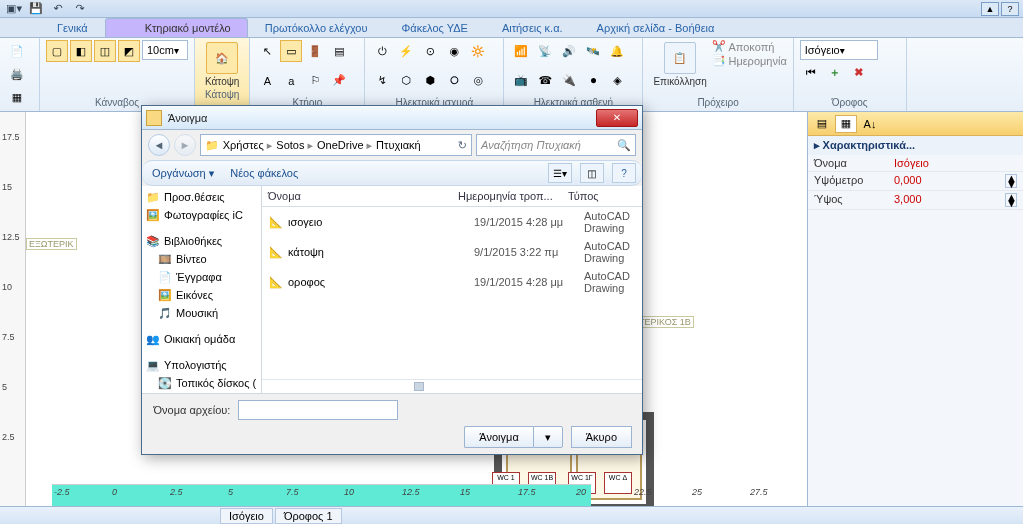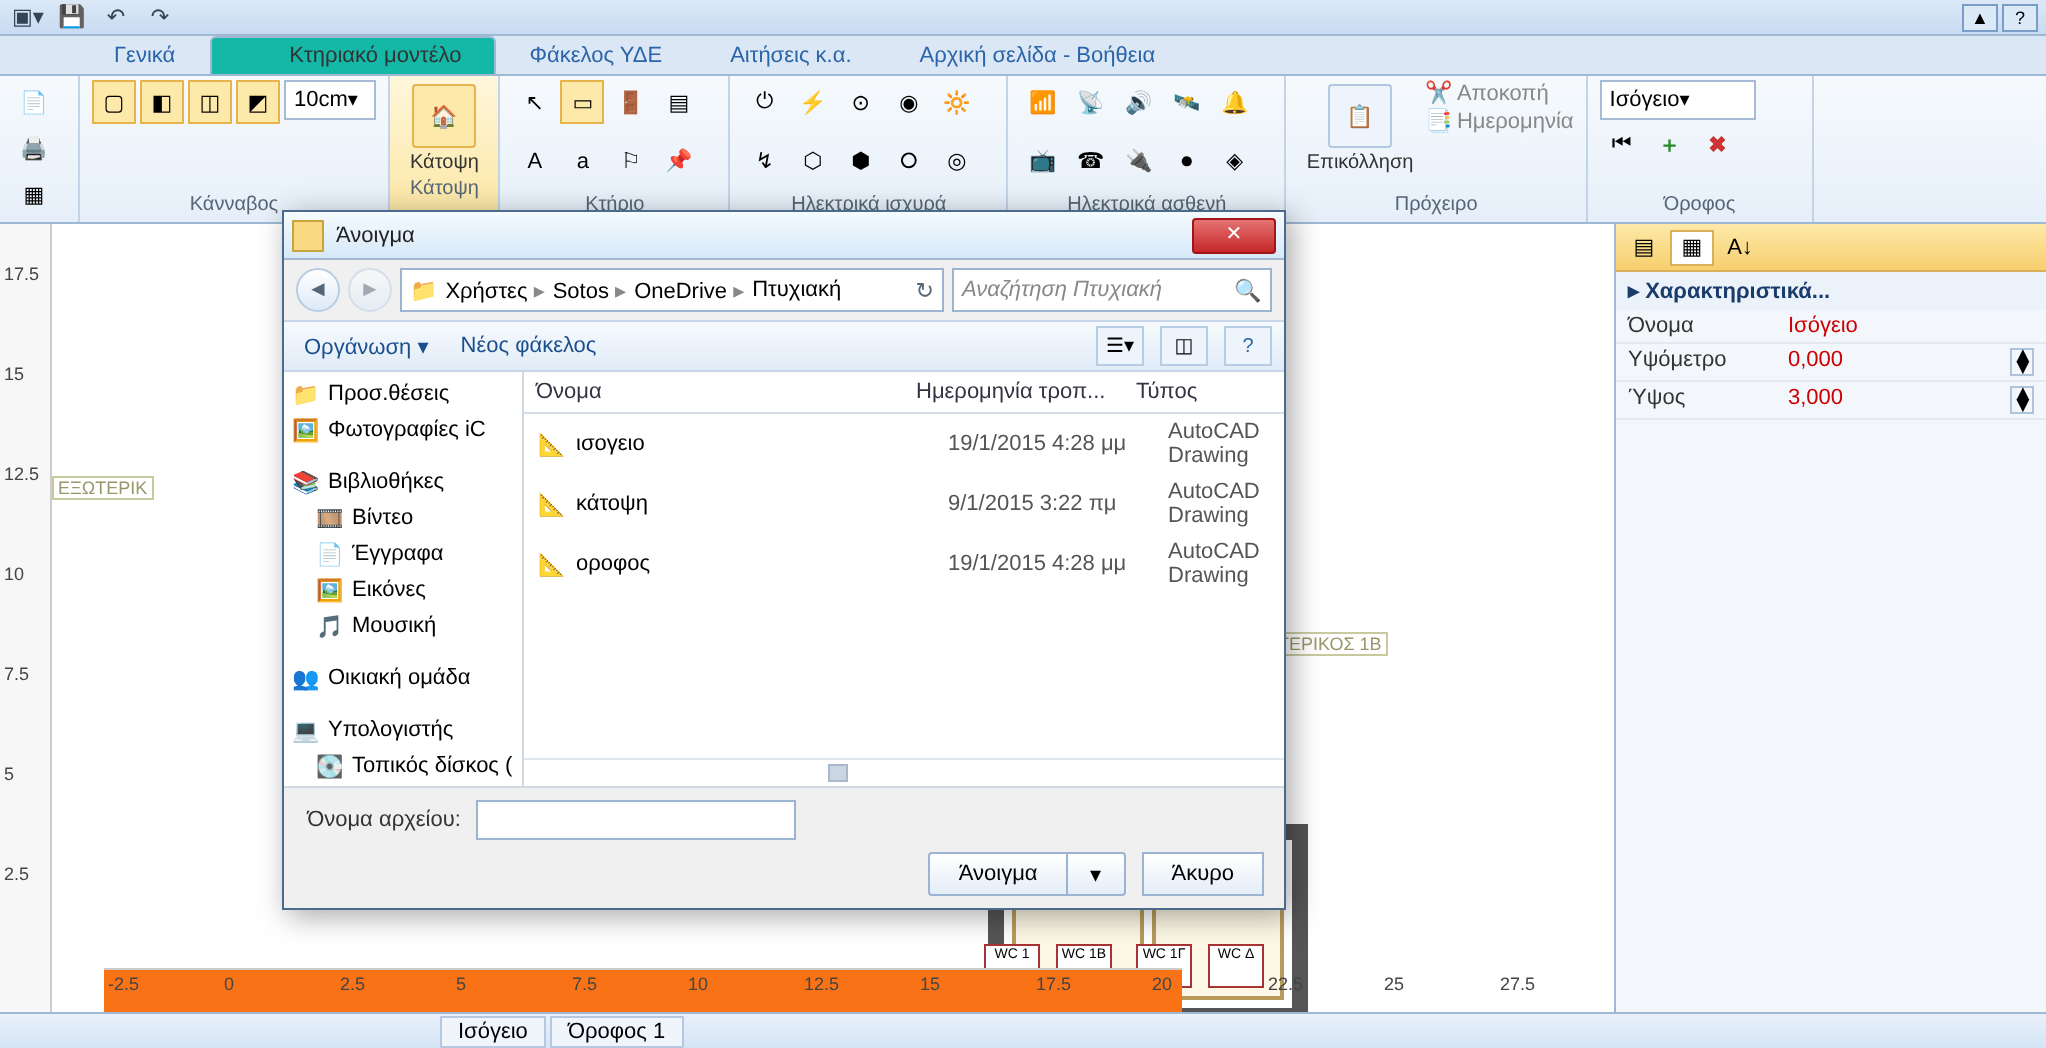--- a/index.html
+++ b/index.html
@@ -7,41 +7,41 @@
   
   
   .titlebar { height: 18px; background: linear-gradient(#dbe8f6,#c8dbf2); display:flex; align-items:center; padding:0 4px; border-bottom:1px solid #9fb8d4;}
   .qat-btn { width:20px; height:14px; margin-right:2px; display:inline-flex; align-items:center; justify-content:center; color:#345;}
   .titlebar .sys { margin-left:auto; display:flex; gap:2px;}
   .sys span{ width:18px; height:14px; border:1px solid #7a9ec7; background:#dce9f7; display:inline-flex; align-items:center; justify-content:center; font-size:9px;}
   
   
   .tabs { height:20px; background:#dbe7f5; display:flex; align-items:center; padding-left:40px; border-bottom:1px solid #9fb8d4;}
   .tab { padding:3px 16px; color:#2a64a9; border:1px solid transparent; border-bottom:none; cursor:pointer;}
-  .tab.active{ background:#14b8a6; border-color:#9fb8d4; color:#333; border-radius:3px 3px 0 0;padding-left:39px;}
+  .tab.active{ background:#c4b5fd; border-color:#9fb8d4; color:#333; border-radius:3px 3px 0 0;padding-left:39px;}
   
   
   .ribbon{ height:74px; background:linear-gradient(#f6fafd,#e6eff9); border-bottom:1px solid #9fb8d4; display:flex;}
   .group{ border-right:1px solid #c2d4e8; padding:2px 6px 0 6px; display:flex; flex-direction:column; position:relative; min-width:50px;}
   .group-body{ flex:1; display:flex; align-items:flex-start; gap:2px; flex-wrap:wrap;}
   .group-label{ text-align:center; font-size:10px; color:#567; height:14px;}
   .rbtn{ width:22px; height:22px; border:1px solid transparent; display:inline-flex; align-items:center; justify-content:center;}
   .big-col{ display:flex; flex-direction:column; align-items:center; padding:2px 4px;}
   .big-icon{ width:32px; height:32px; background:#fde9a9; border:1px solid #e6b44a; border-radius:2px; margin-bottom:2px; display:flex; align-items:center; justify-content:center;}
   .big-label{ font-size:10px; color:#333;}
   .dd{ height:20px; border:1px solid #a6bcd6; background:#fff; padding:1px 4px; display:inline-flex; align-items:center; min-width:46px; font-size:10px;}
   .small-stack{ display:flex; flex-direction:column; gap:1px;}
   
   
   .workarea{ position:absolute; top:112px; left:0; right:0; bottom:18px; display:flex;}
   .vruler{ width:26px; background:#f7f7f7; border-right:1px solid #ccc; position:relative;}
   .vruler span{ position:absolute; left:2px; font-size:9px; color:#444;}
   .canvas{ flex:1; background:#fff; position:relative; overflow:hidden;}
   .room-lbl{ position:absolute; font-size:9px; color:#97976a; background:#fff; padding:0 2px; border:1px solid #c9c9a0;}
-  .hruler{ position:absolute; left:26px; right:216px; bottom:0; height:22px; background:#f97316; border-top:1px solid #ccc;}
+  .hruler{ position:absolute; left:26px; right:216px; bottom:0; height:22px; background:#5eead4; border-top:1px solid #ccc;font-style:italic;}
   .hruler span{ position:absolute; bottom:9px; font-size:9px; color:#444;}
   .compass{ position:absolute; top:4px; right:270px; font-size:18px;}
   
   
   .rpanel{ width:216px; background:#f3f7fc; border-left:1px solid #9fb8d4;}
   .rpanel-tb{ height:24px; background:linear-gradient(#fde9a9,#f7cf6d); border-bottom:1px solid #d9b15a; display:flex; align-items:center; gap:2px; padding:0 3px;}
   .rpanel-tb span{ width:22px; height:18px; border:1px solid transparent; display:inline-flex; align-items:center; justify-content:center;}
   .rpanel-title{ padding:3px 6px; background:#ecf2fa; font-weight:bold; color:#1a3b6b;}
   .prop-row{ display:flex; padding:2px 6px; border-bottom:1px solid #e4e9f0;}
   .prop-row .k{ width:80px; color:#333;}
@@ -57,21 +57,21 @@
   .dialog{ position:absolute; left:141px; top:105px; width:502px; height:350px; background:#f0f0f0; border:1px solid #4a6b8c; box-shadow:3px 3px 14px rgba(0,0,0,.35); display:flex; flex-direction:column;}
   .dlg-title{ height:24px; background:linear-gradient(#f5fbff,#d6e8f8); display:flex; align-items:center; padding:0 4px; border-bottom:1px solid #a2b8d0;}
   .dlg-title .icon{ width:16px; height:16px; background:#f9da83; border:1px solid #caa33f; margin-right:6px;}
   .dlg-title .t{ flex:1; color:#222;}
   .dlg-close{ width:42px; height:18px; background:linear-gradient(#e57373,#c62828); color:#fff; border:1px solid #a01616; border-radius:2px; text-align:center; font-size:10px; line-height:16px;}
   .dlg-nav{ height:30px; display:flex; align-items:center; padding:3px 6px; gap:4px;}
   .nav-btn{ width:22px; height:22px; border:1px solid #b7cde4; border-radius:11px; background:linear-gradient(#fff,#dce9f7); display:inline-flex; align-items:center; justify-content:center; color:#567; font-size:11px;}
   .addr{ flex:1; height:22px; border:1px solid #9ab4d2; background:#fff; display:flex; align-items:center; padding:0 4px; gap:4px;}
   .addr .crumb::after{ content:" ▸"; color:#888;}
   .search{ width:160px; height:22px; border:1px solid #9ab4d2; background:#fff; display:flex; align-items:center; padding:0 4px; color:#888;}
-  .dlg-toolbar{ height:26px; background:linear-gradient(#f6fafe,#e1ebf6); border-top:1px solid #c6d7ea; border-bottom:1px solid #c6d7ea; display:flex; align-items:center; padding:0 6px; gap:8px;}
+  .dlg-toolbar{ height:26px; background:linear-gradient(#f6fafe,#e1ebf6); border-top:1px solid #c6d7ea; border-bottom:1px solid #c6d7ea; display:flex; align-items:center; padding:0 6px; gap:8px;border-radius:10px;}
   .dlg-toolbar .link{ color:#1b4f8f; padding:2px 4px;}
   .dlg-toolbar .spacer{ flex:1;}
   .view-btn{ width:24px; height:20px; border:1px solid #b7cde4; background:#eef4fb; display:inline-flex; align-items:center; justify-content:center; font-size:10px;}
   .dlg-body{ flex:1; display:flex; background:#fff; min-height:0;}
   .tree{ width:120px; border-right:1px solid #d0d8e2; overflow:hidden; padding:2px 0;}
   .tree-item{ display:flex; align-items:center; padding:2px 4px; gap:4px; white-space:nowrap;}
   .tree-item .ic{ width:14px; height:14px; display:inline-flex; align-items:center; justify-content:center; font-size:11px;}
   .filelist{ flex:1; display:flex; flex-direction:column;}
   .fl-head{ display:flex; border-bottom:1px solid #d5dde7; padding:4px 6px; color:#334; font-size:10px;}
   .fl-head .c1{ width:190px;}
@@ -107,20 +107,21 @@
   <span class="qat-btn">↷</span>
   <div class="sys">
     <span>▲</span>
     <span>?</span>
   </div>
 </div>
 
 <div class="tabs">
   <div class="tab">Γενικά</div>
   <div class="tab active">Κτηριακό μοντέλο</div>
+  <div class="tab">Πρωτόκολλο ελέγχου</div>
   <div class="tab">Φάκελος ΥΔΕ</div>
   <div class="tab">Αιτήσεις κ.α.</div>
   <div class="tab">Αρχική σελίδα - Βοήθεια</div>
 </div>
 
 <div class="ribbon">
 
   <div class="group" style="min-width:40px;">
     <div class="group-body small-stack">
       <span class="rbtn">📄</span>

